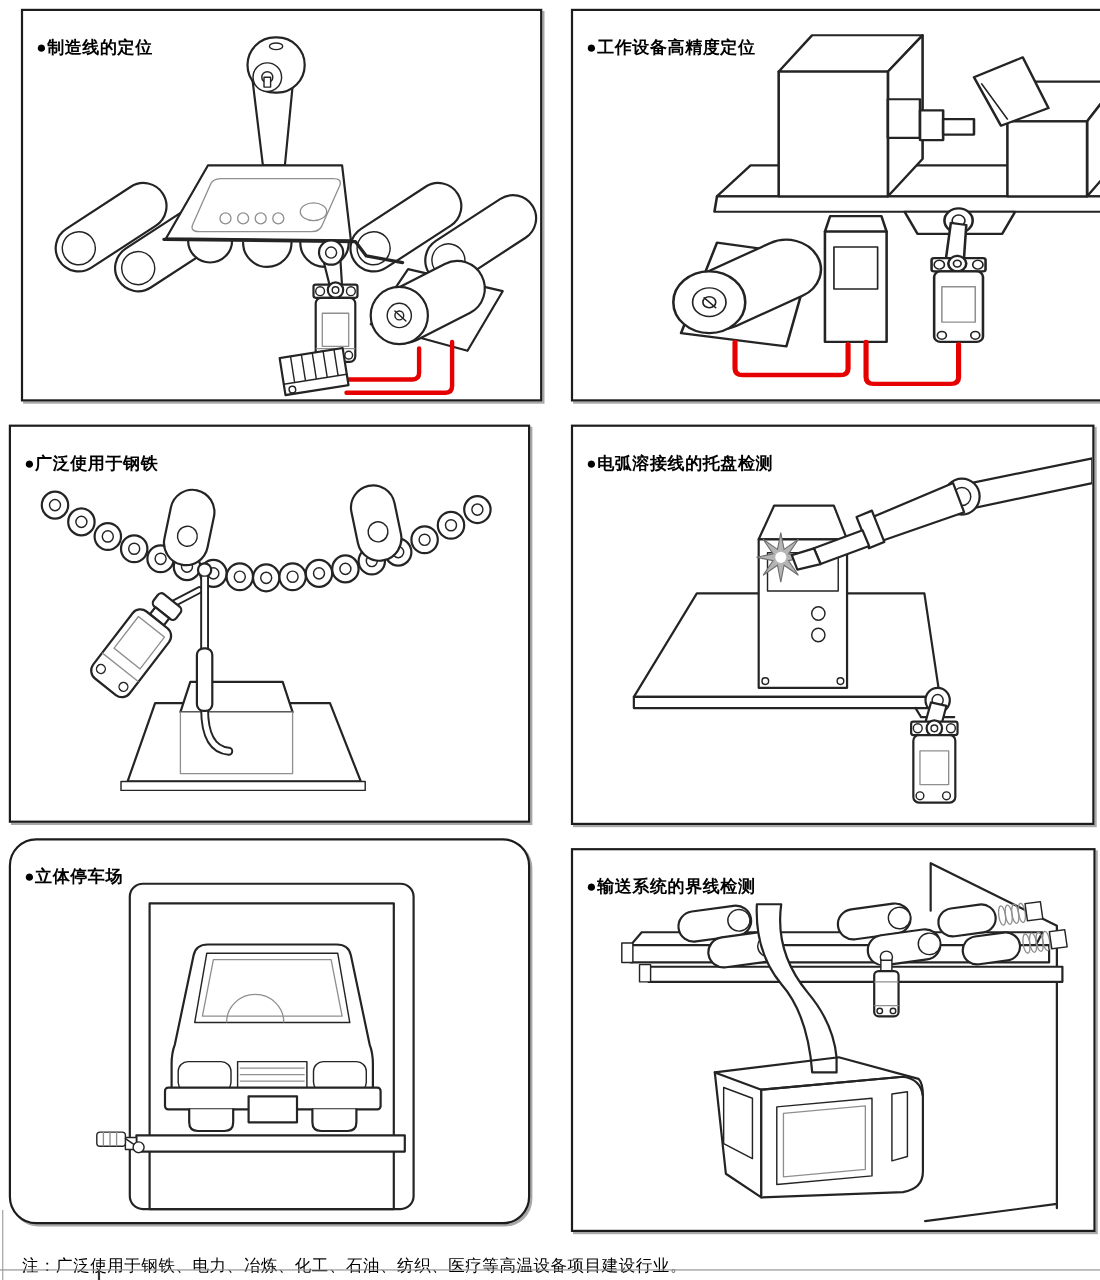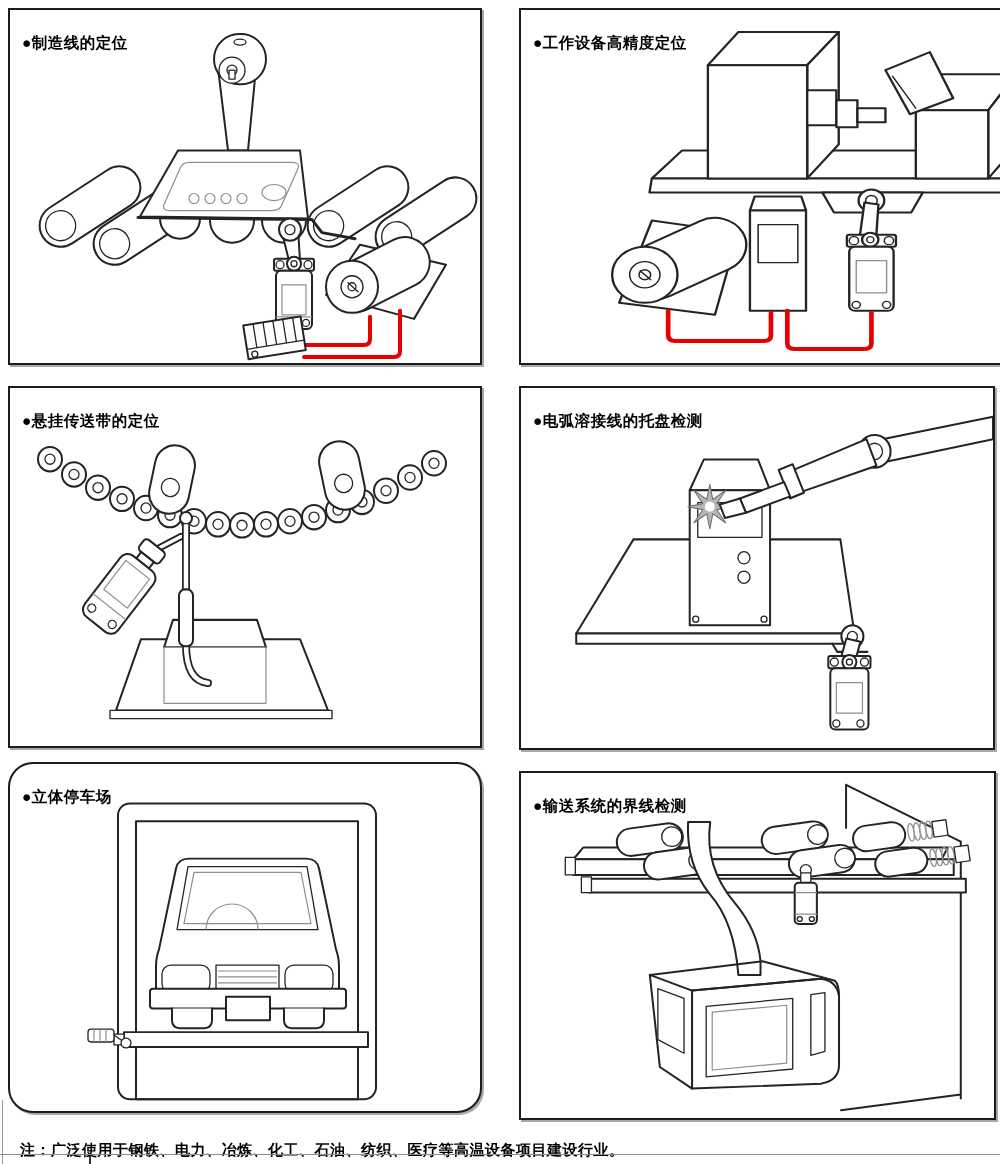--- a/index.html
+++ b/index.html
@@ -20,31 +20,31 @@
   
   .s{fill:#fff;stroke:#242424;stroke-width:2;stroke-linejoin:round;stroke-linecap:round;}
   .t{stroke-width:1.3;}
   .n{fill:none;}
   .g{stroke:#8f8f8f;stroke-width:1.2;fill:none;stroke-linejoin:round;}
   .gf{stroke:#8f8f8f;stroke-width:1.2;fill:#fff;stroke-linejoin:round;}
   .w{fill:none;stroke:var(--wire);stroke-width:4;stroke-linejoin:round;stroke-linecap:round;}
   .spark{fill:#b5b5b5;stroke:#6e6e6e;stroke-width:1;}
   .dk{stroke-width:3;}
   .footnote{
-    position:absolute;left:20px;top:1126px;font-size:15px;font-weight:bold;
+    position:absolute;left:20px;top:1126px;font-size:15px;font-weight:normal;
     letter-spacing:.5px;white-space:nowrap;
   }
   .bottom-rule{position:absolute;left:0;top:1154px;width:1000px;height:1px;background:#8c8c8c;}
   .left-edge{position:absolute;left:2px;top:1100px;width:1px;height:64px;background:#9a9a9a;}
   .row-tick{position:absolute;left:89px;top:1156px;width:2px;height:8px;background:#333;}
 </style>
 </head>
 <body style="--wire: #e60000;">
 
-<section class="panel" style="left:8px;top:8px;width:474px;height:357px;text-align:center;">
+<section class="panel" style="left:19px;top:8px;width:474px;height:357px;text-align:center;">
   <h2 class="ptitle">●制造线的定位</h2>
   <svg class="illus" viewBox="0 0 470 352" preserveAspectRatio="none">
     <g>
       <g transform="rotate(-33 80 196)">
           <rect class="s" x="24" y="175" width="112" height="42" rx="21"></rect>
           <circle class="s t" cx="45" cy="196" r="15"></circle>
         </g>
       <g transform="rotate(-33 134 214)">
           <rect class="s" x="78" y="193" width="112" height="42" rx="21"></rect>
           <circle class="s t" cx="99" cy="214" r="15"></circle>
@@ -169,21 +169,21 @@
       <path class="s t n" d="M102,260 L111,269"></path>
     </g>
     <g>
       <path class="w" d="M126,300 V324 Q126,330 132,330 H208 Q214,330 214,324 V302"></path>
       <path class="w" d="M228,300 V332 Q228,338 234,338 H294 Q300,338 300,332 V302"></path>
     </g>
   </svg>
 </section>
 
 <section class="panel" style="left:8px;top:386px;width:474px;height:362px;">
-  <h2 class="ptitle">●悬挂传送带的定位</h2>
+  <h2 class="ptitle">●广泛使用于钢铁</h2>
   <svg class="illus" viewBox="0 0 470 352" preserveAspectRatio="none">
     <g>
       <circle class="s" cx="40" cy="70" r="12"></circle>
         <circle class="s t" cx="40" cy="70" r="5"></circle>
       <circle class="s" cx="64" cy="85" r="12"></circle>
         <circle class="s t" cx="64" cy="85" r="5"></circle>
       <circle class="s" cx="88" cy="98" r="12"></circle>
         <circle class="s t" cx="88" cy="98" r="5"></circle>
       <circle class="s" cx="112" cy="109" r="12"></circle>
         <circle class="s t" cx="112" cy="109" r="5"></circle>

